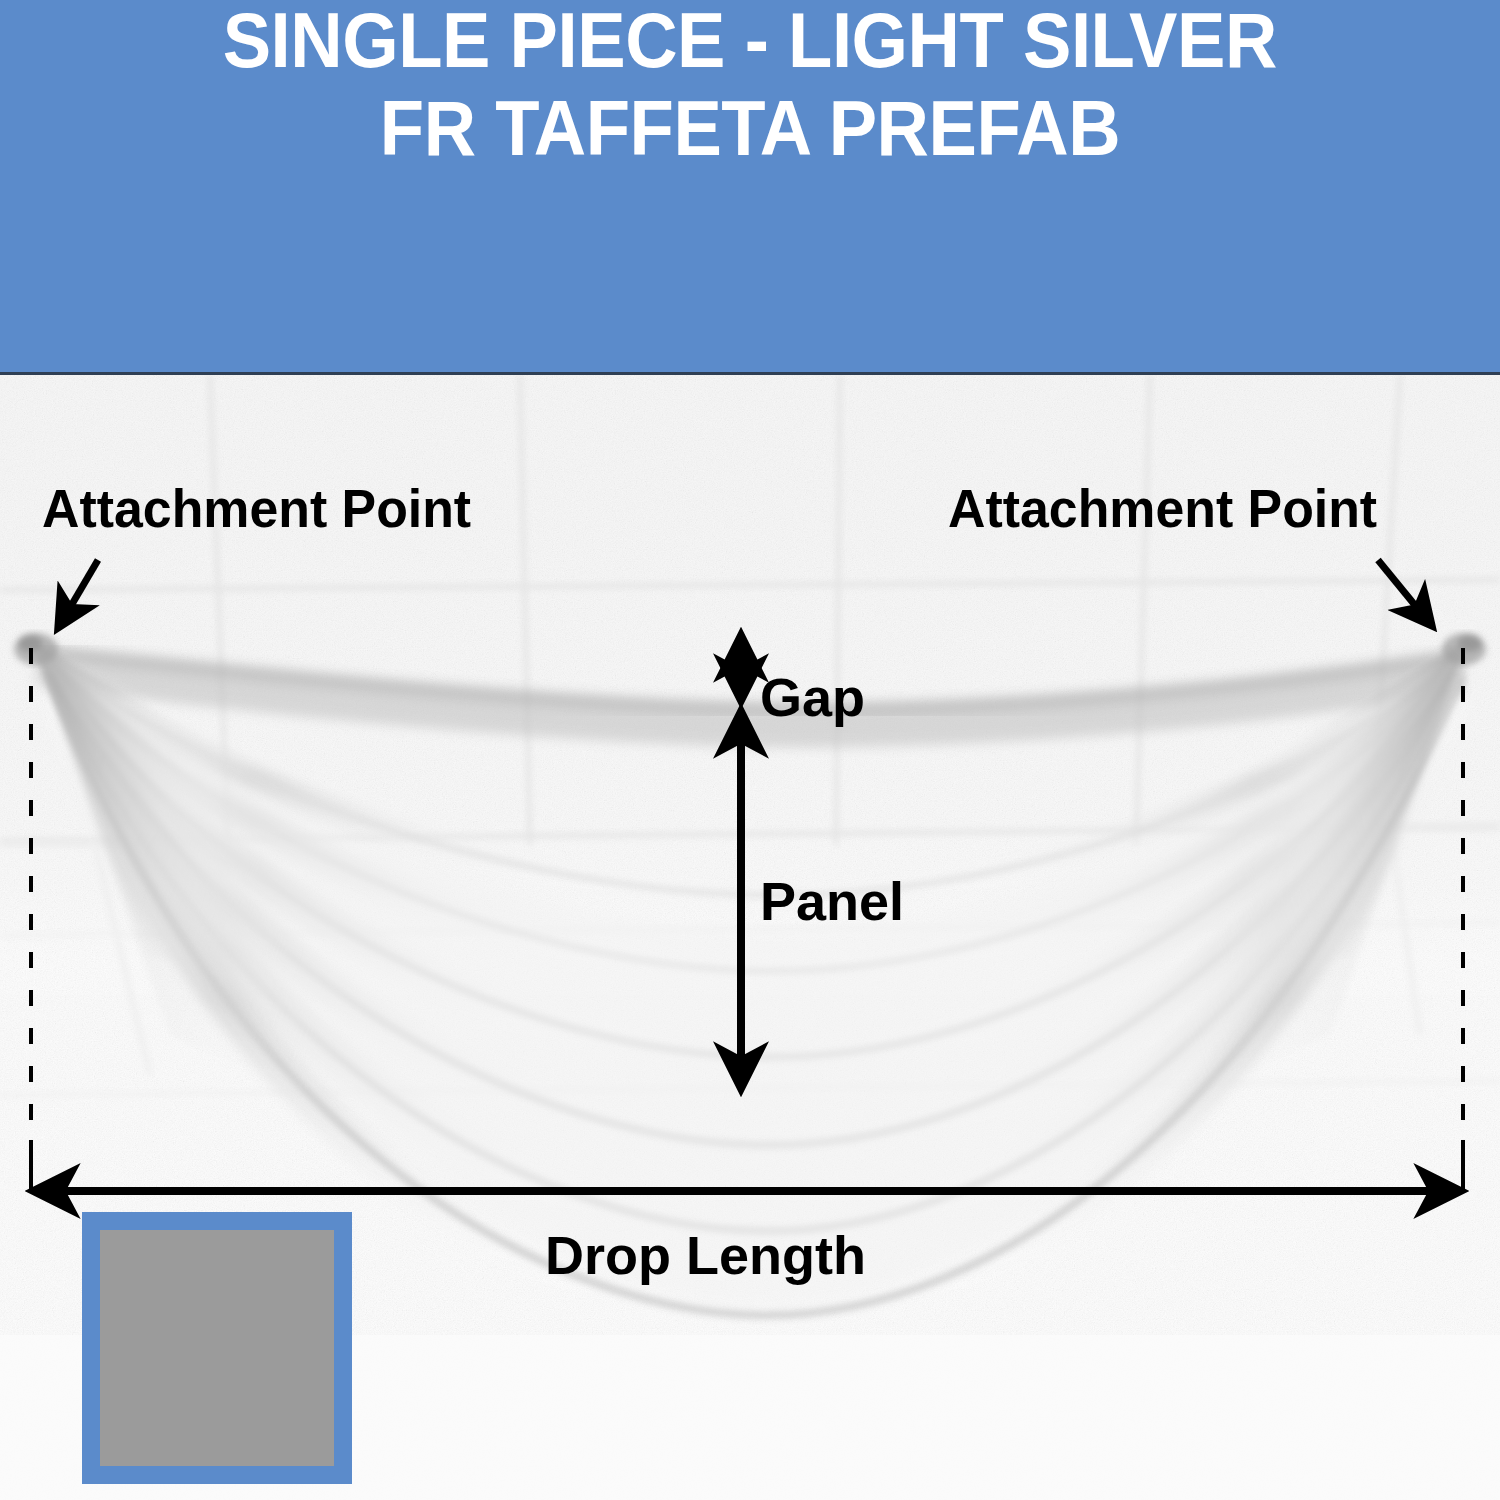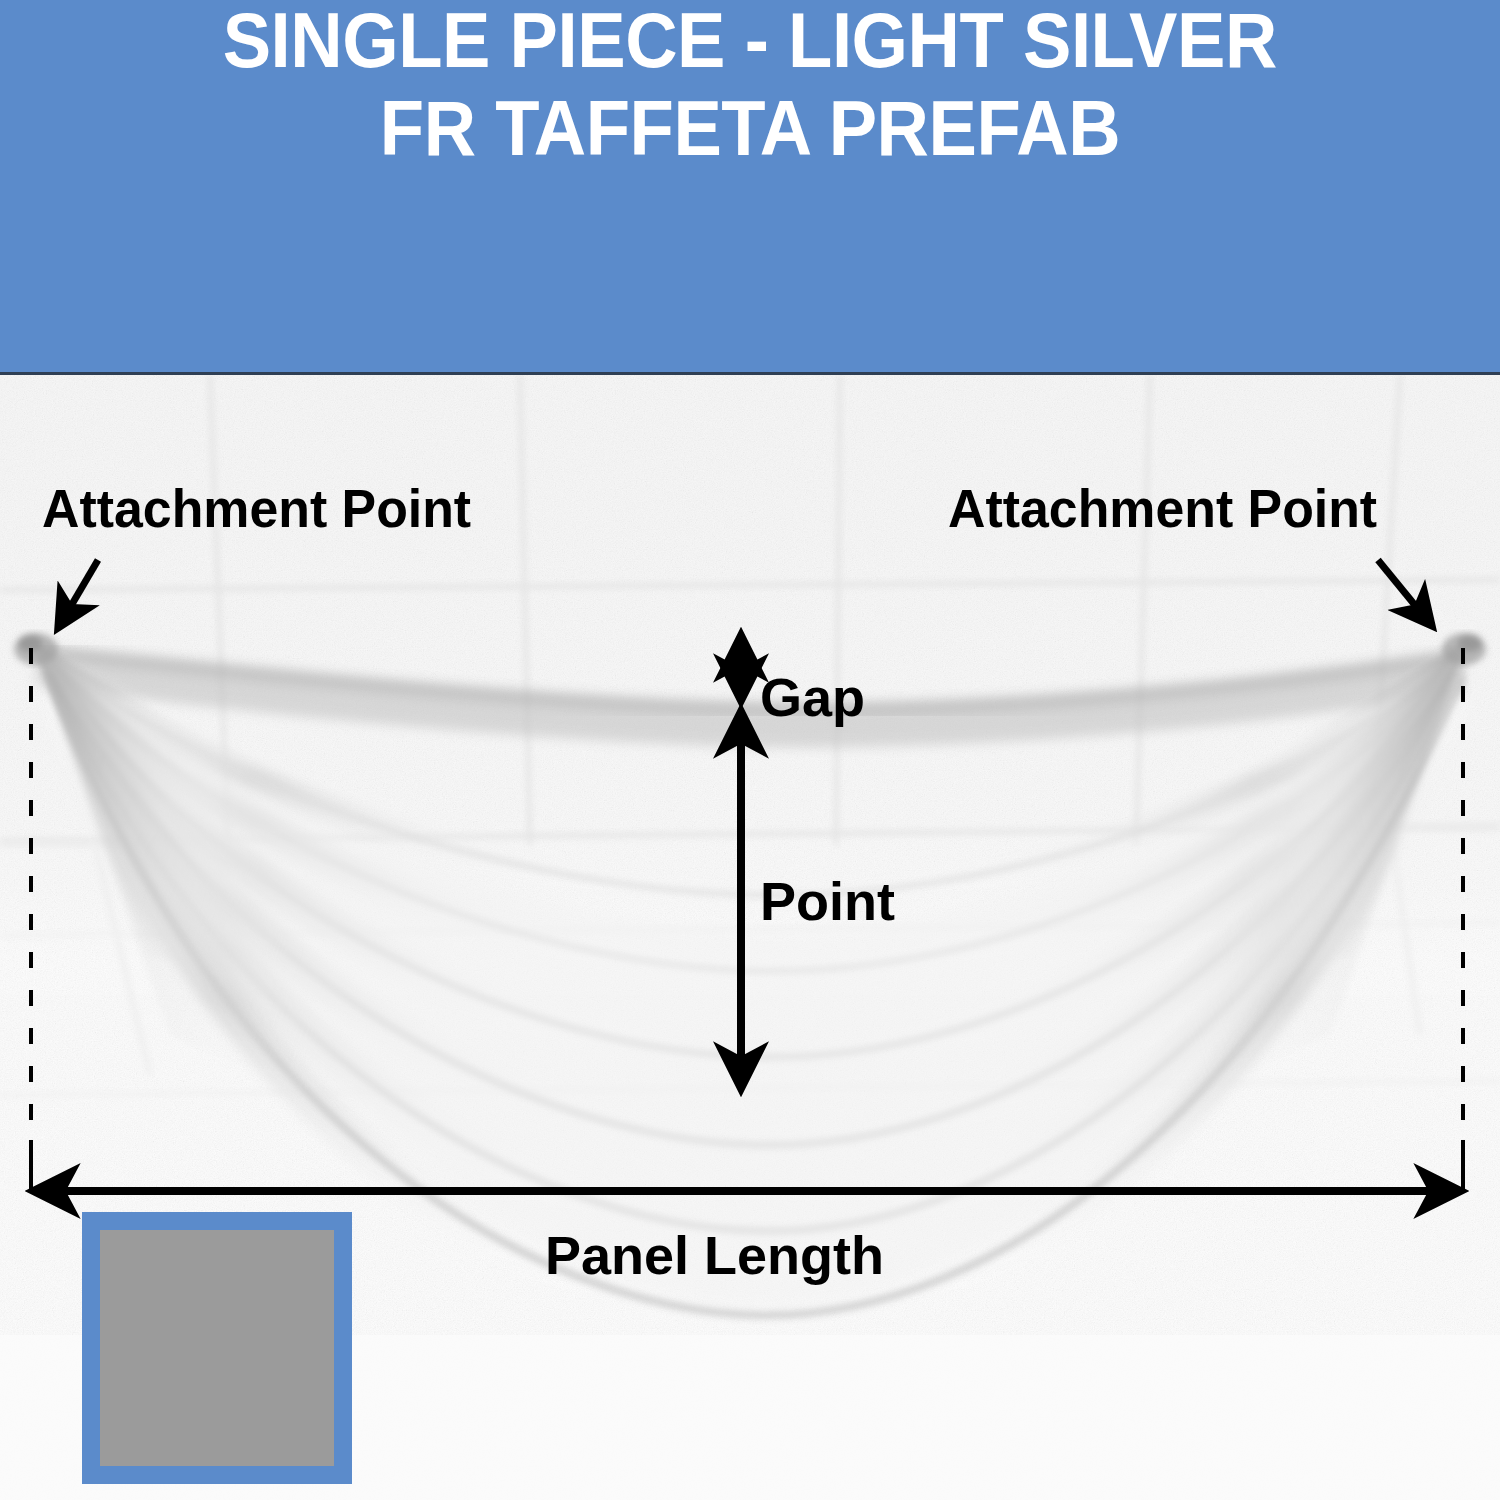--- a/index.html
+++ b/index.html
@@ -303,21 +303,21 @@
 
     <line x1="34" y1="1191" x2="1460" y2="1191" stroke="#000000" stroke-width="8" marker-start="url(#arrowStart)" marker-end="url(#arrowEnd)"></line>
   </svg>
 
   <div class="ann-label" id="label-attach-left">Attachment Point</div>
 
   <div class="ann-label" id="label-attach-right">Attachment Point</div>
 
   <div class="ann-label" id="label-gap">Gap</div>
 
-  <div class="ann-label" id="label-drop">Point</div>
-
-  <div class="ann-label" id="label-panel-length">Panel Length</div>
+  <div class="ann-label" id="label-drop">Panel</div>
+
+  <div class="ann-label" id="label-panel-length">Drop Length</div>
 
   <div id="color-swatch" style="background: rgb(91, 139, 203);">
     <div id="color-swatch-fill" style="background: rgb(155, 155, 155);"></div>
   </div>
 
 </div>
 
 </body></html>

